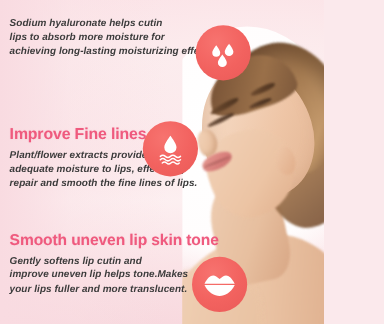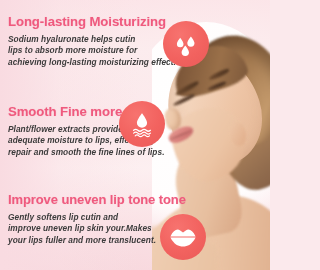--- a/index.html
+++ b/index.html
@@ -177,54 +177,53 @@
     <div class="brow b1 blur"></div>
     <div class="brow b2 blur"></div>
     <div class="eye e1 blur"></div>
     <div class="eye e2 blur"></div>
     <div class="nose blur"></div>
     <div class="lips blur"></div>
     <div class="lipline blur"></div>
   </div>
 
   <div class="block b1">
-    <h2 class="head">Long-lasting Moisturizing</h2>
     <p class="body">Sodium hyaluronate helps cutin
 lips to absorb more moisture for
 achieving long-lasting moisturizing effect.</p>
   </div>
 
   <div class="badge i1">
     <svg width="30" height="30" viewBox="0 0 30 30" aria-hidden="true">
       <path d="M9.2 8.8c0 0 -3.3 4.1 -3.3 6.1 a3.3 3.3 0 0 0 6.6 0 c0 -2 -3.3 -6.1 -3.3 -6.1z" fill="#ffffff"></path>
       <path d="M19.9 7.4c0 0 -3.6 4.5 -3.6 6.7 a3.6 3.6 0 0 0 7.2 0 c0 -2.2 -3.6 -6.7 -3.6 -6.7z" fill="#ffffff"></path>
       <path d="M14.3 16.4c0 0 -3.7 4.6 -3.7 6.8 a3.7 3.7 0 0 0 7.4 0 c0 -2.2 -3.7 -6.8 -3.7 -6.8z" fill="#ffffff"></path>
     </svg>
   </div>
 
   <div class="block b2">
-    <h2 class="head">Smooth Fine more</h2>
+    <h2 class="head">Improve Fine lines</h2>
     <p class="body">Plant/flower extracts provide
 adequate moisture to lips, effectively
 repair and smooth the fine lines of lips.</p>
   </div>
 
   <div class="badge i2">
     <svg width="30" height="30" viewBox="0 0 30 30" aria-hidden="true">
       <path d="M15 4.2c0 0 -5.1 6.4 -5.1 9.5 a5.1 5.1 0 0 0 10.2 0 c0 -3.1 -5.1 -9.5 -5.1 -9.5z" fill="#ffffff"></path>
       <path d="M6.6 21.3c1.4 -1.3 2.8 -1.3 4.2 0 s2.8 1.3 4.2 0 s2.8 -1.3 4.2 0 s2.8 1.3 4.2 0" fill="none" stroke="#ffffff" stroke-width="1.25" stroke-linecap="round"></path>
       <path d="M6.6 24.1c1.4 -1.3 2.8 -1.3 4.2 0 s2.8 1.3 4.2 0 s2.8 -1.3 4.2 0 s2.8 1.3 4.2 0" fill="none" stroke="#ffffff" stroke-width="1.25" stroke-linecap="round"></path>
       <path d="M8.2 26.8c1.2 -1.1 2.4 -1.1 3.6 0 s2.4 1.1 3.6 0 s2.4 -1.1 3.6 0 s2.4 1.1 3.4 0" fill="none" stroke="#ffffff" stroke-width="1.15" stroke-linecap="round"></path>
     </svg>
   </div>
 
   <div class="block b3">
-    <h2 class="head">Improve uneven lip tone tone</h2>
+    <h2 class="head">Smooth uneven lip skin tone</h2>
     <p class="body">Gently softens lip cutin and
-improve uneven lip skin your.Makes
+improve uneven lip helps tone.Makes
 your lips fuller and more translucent.</p>
   </div>
 
   <div class="badge i3">
     <svg width="32" height="32" viewBox="0 0 32 32" aria-hidden="true">
       <path d="M3.4 15.4 C6.5 9.2 10 7.2 13.2 9.4 L16 11.6 L18.8 9.4 C22 7.2 25.5 9.2 28.6 15.4 Z" fill="#ffffff"></path>
       <path d="M3.4 16.6 C7 23.6 11.5 25.6 16 25.6 C20.5 25.6 25 23.6 28.6 16.6 Z" fill="#ffffff"></path>
     </svg>
   </div>
 

